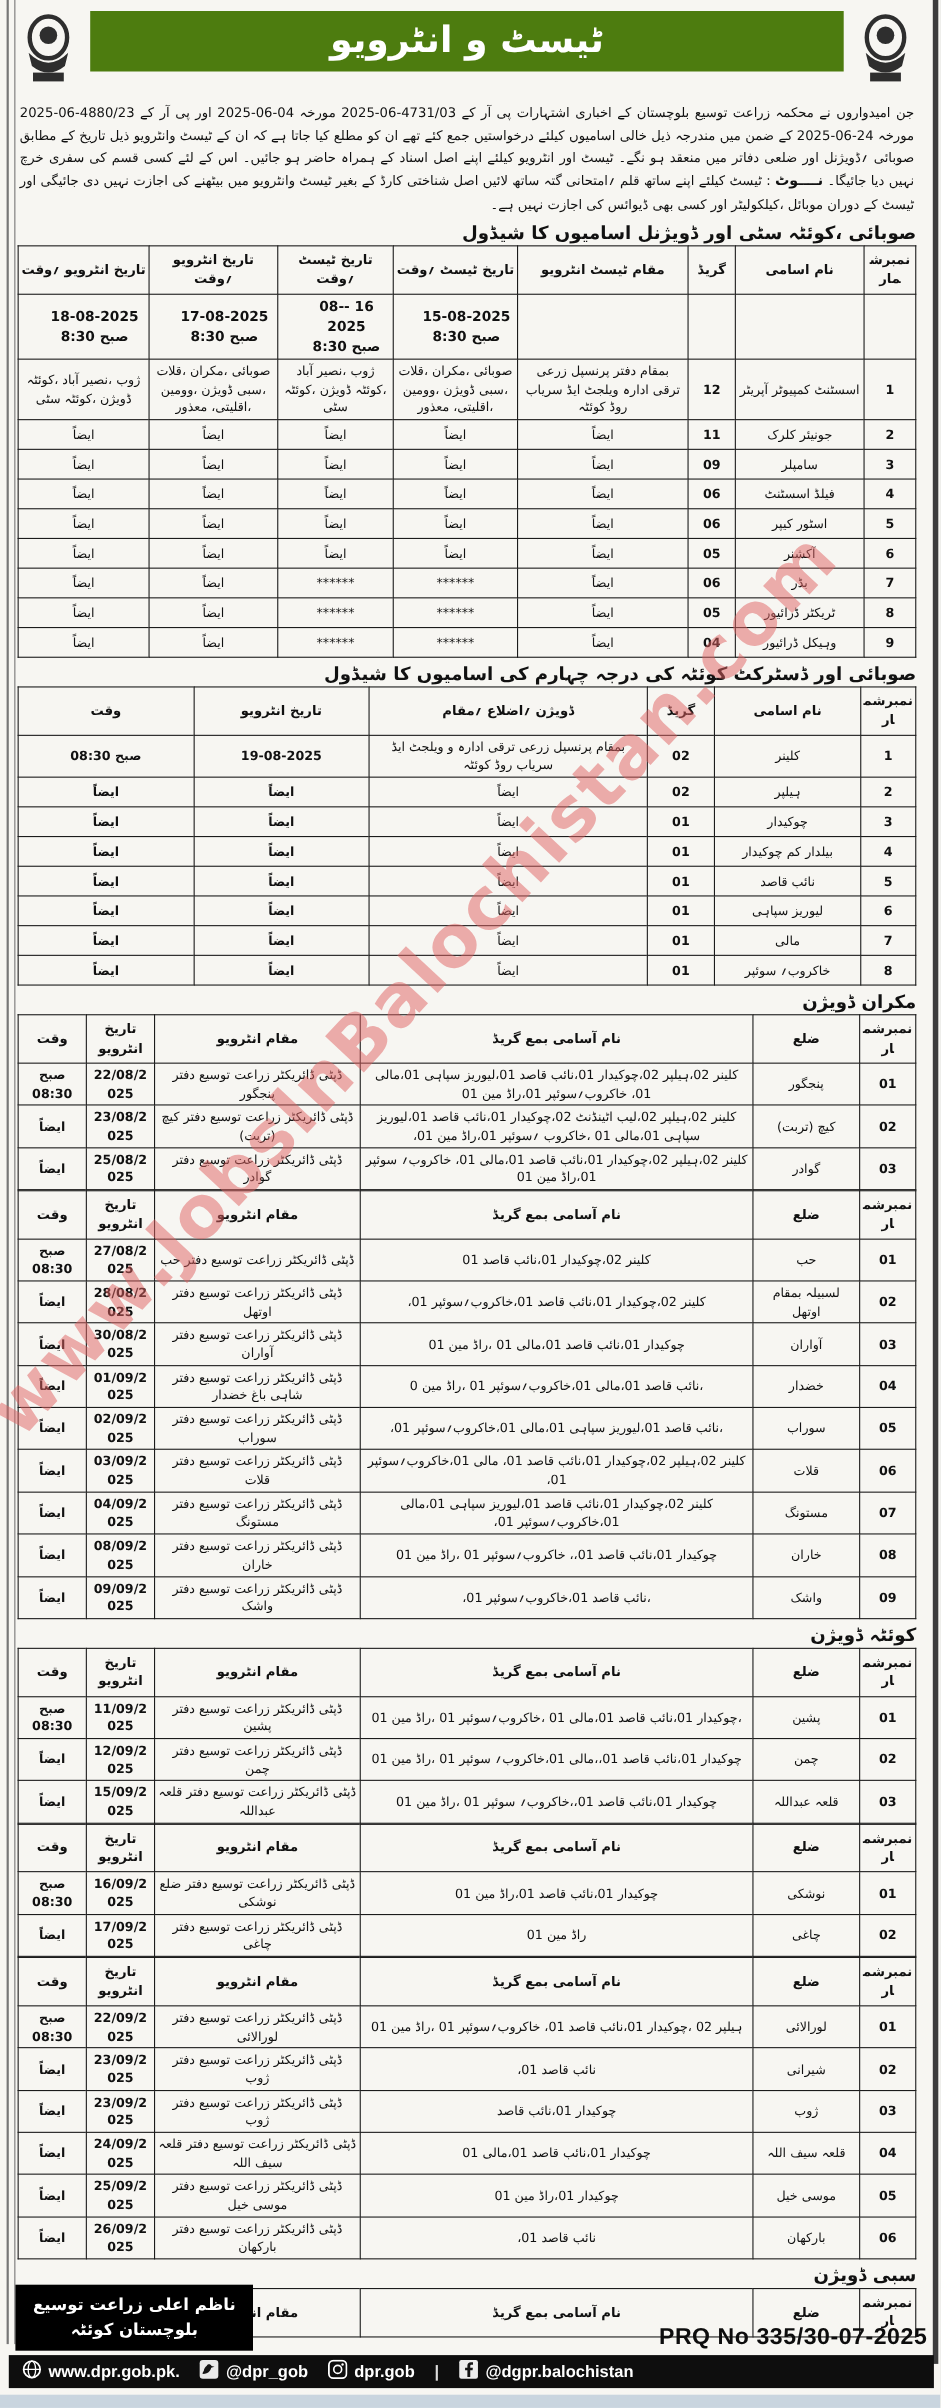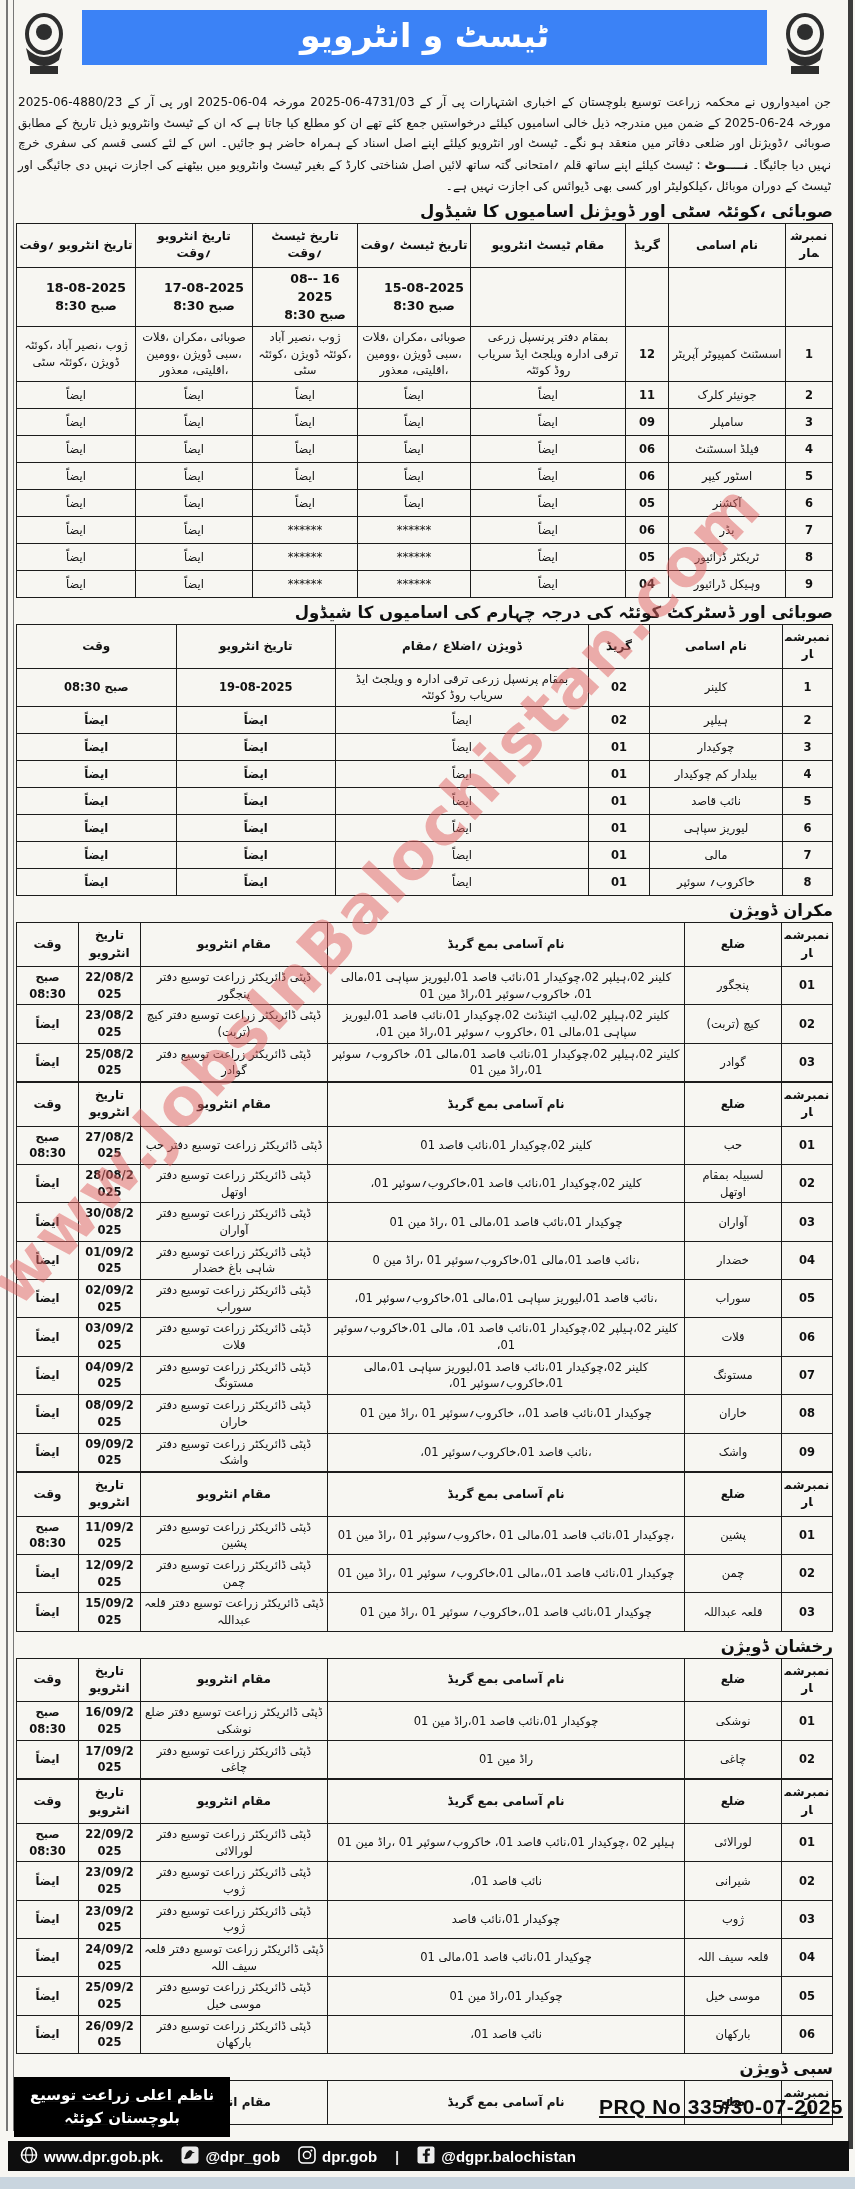--- a/index.html
+++ b/index.html
@@ -43,21 +43,21 @@
   .tdv th:nth-child(2),.tdv td:nth-child(2){width:92px;}
   .tdv th:nth-child(3),.tdv td:nth-child(3){width:352px;}
   .tdv th:nth-child(4),.tdv td:nth-child(4){width:182px;}
   .tdv td:nth-child(5),.tdv td:nth-child(6){font-weight:bold;}
   
   .watermark{position:absolute;left:-26px;top:1268px;transform:rotate(-47deg);transform-origin:0 0;
       font-size:66px;font-weight:bold;letter-spacing:2px;opacity:.5;white-space:nowrap;
       pointer-events:none;z-index:5;direction:ltr;}
   
   .footer-row{position:absolute;left:14px;right:12px;bottom:52px;display:flex;direction:ltr;
-      justify-content:space-between;align-items:center;text-decoration:underline;}
+      justify-content:space-between;align-items:flex-end;}
   .sig-box{background:#000;color:#fff;text-align:center;padding:7px 16px;direction:rtl;
       font-weight:bold;font-size:15px;line-height:1.55;}
   .prq{font-family:"Liberation Sans","DejaVu Sans",sans-serif;font-weight:bold;font-size:21px;
       color:#0d0d0d;letter-spacing:.5px;}
   .social-bar{position:absolute;left:8px;right:6px;bottom:18px;height:30px;background:#0e0e0e;
       display:flex;direction:ltr;align-items:center;gap:18px;padding:0 12px;color:#fff;
       font-family:"Liberation Sans","DejaVu Sans",sans-serif;font-weight:bold;font-size:15px;}
   .social-item{display:flex;align-items:center;gap:6px;justify-content:center;}
   .sep{color:#ddd;font-weight:bold;}
   .bottom-strip{position:absolute;left:0;right:0;bottom:0;height:12px;background:#c9d5df;}
@@ -75,21 +75,21 @@
 
     <div class="hdr">
       <span class="crest">
         <svg width="56" height="76" viewBox="0 0 56 76">
           <ellipse cx="28" cy="26" rx="17" ry="19" fill="none" stroke="#2e2e2e" stroke-width="4"></ellipse>
           <circle cx="28" cy="24" r="8" fill="#2e2e2e"></circle>
           <path d="M10 40 Q28 58 46 40 L43 52 Q28 64 13 52 Z" fill="#2e2e2e"></path>
           <rect x="14" y="58" width="28" height="8" fill="#2e2e2e"></rect>
         </svg>
       </span>
-      <div class="banner" style="background: #3b82f6;">
+      <div class="banner" style="background: #4d7c0f;">
         <div class="ttl">ٹیسٹ و انٹرویو</div>
       </div>
       <span class="crest">
         <svg width="56" height="76" viewBox="0 0 56 76">
           <ellipse cx="28" cy="26" rx="17" ry="19" fill="none" stroke="#2e2e2e" stroke-width="4"></ellipse>
           <circle cx="28" cy="24" r="8" fill="#2e2e2e"></circle>
           <path d="M10 40 Q28 58 46 40 L43 52 Q28 64 13 52 Z" fill="#2e2e2e"></path>
           <rect x="14" y="58" width="28" height="8" fill="#2e2e2e"></rect>
         </svg>
       </span>
@@ -418,20 +418,21 @@
             <tr>
               <td>09</td>
               <td>واشک</td>
               <td>،نائب قاصد 01،خاکروب؍سوئپر 01،</td>
               <td>ڈپٹی ڈائریکٹر زراعت توسیع دفتر واشک</td>
               <td>09/09/2025</td>
               <td>ایضاً</td>
             </tr>
           </tbody>
         </table>
+        <div class="section-title">کوئٹہ ڈویژن</div>
         <table class="sched tdv">
           <thead>
             <tr>
               <th>نمبرشمار</th>
               <th>ضلع</th>
               <th>نام آسامی بمع گریڈ</th>
               <th>مقام انٹرویو</th>
               <th>تاریخ انٹرویو</th>
               <th>وقت</th>
             </tr>
@@ -456,21 +457,20 @@
             <tr>
               <td>03</td>
               <td>قلعہ عبداللہ</td>
               <td>چوکیدار 01،نائب قاصد 01،،خاکروب؍ سوئپر 01 ،راڈ مین 01</td>
               <td>ڈپٹی ڈائریکٹر زراعت توسیع دفتر قلعہ عبداللہ</td>
               <td>15/09/2025</td>
               <td>ایضاً</td>
             </tr>
           </tbody>
         </table>
-        <div class="section-title">رخشان ڈویژن</div>
         <table class="sched tdv">
           <thead>
             <tr>
               <th>نمبرشمار</th>
               <th>ضلع</th>
               <th>نام آسامی بمع گریڈ</th>
               <th>مقام انٹرویو</th>
               <th>تاریخ انٹرویو</th>
               <th>وقت</th>
             </tr>

